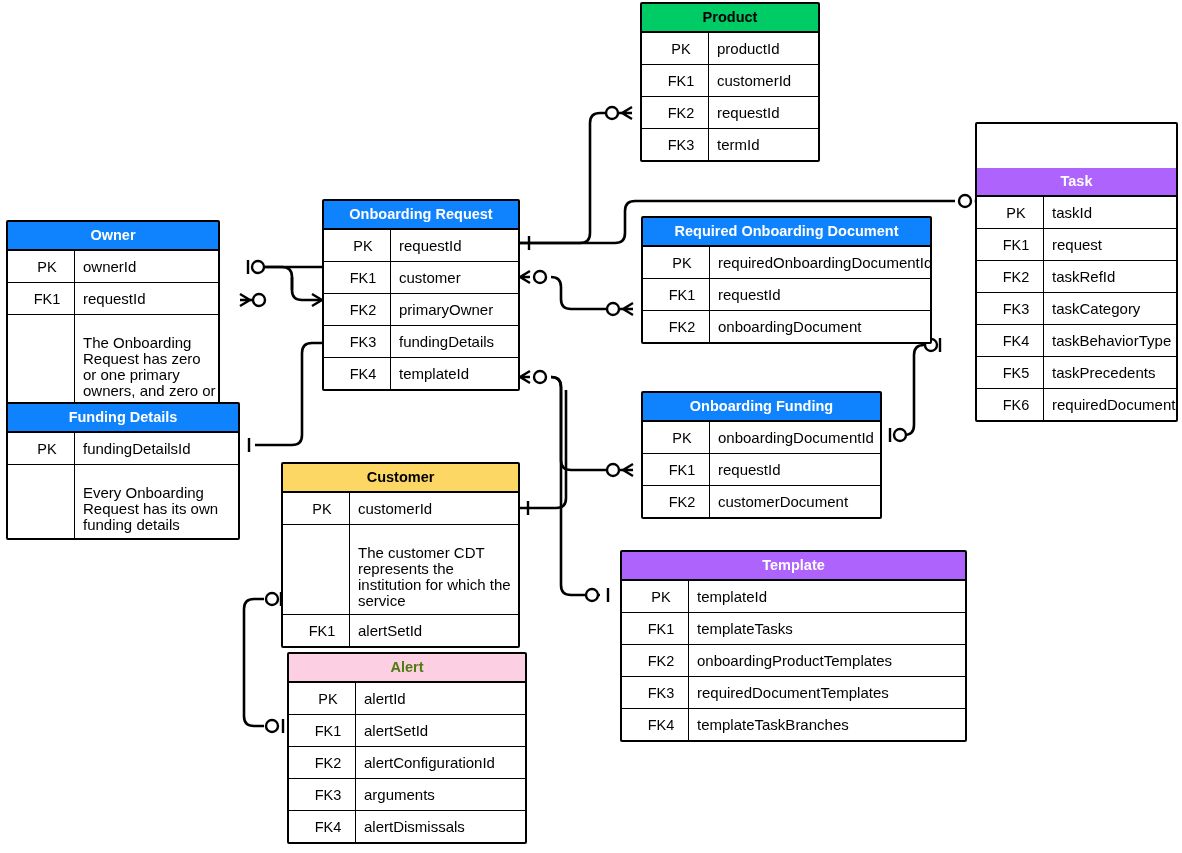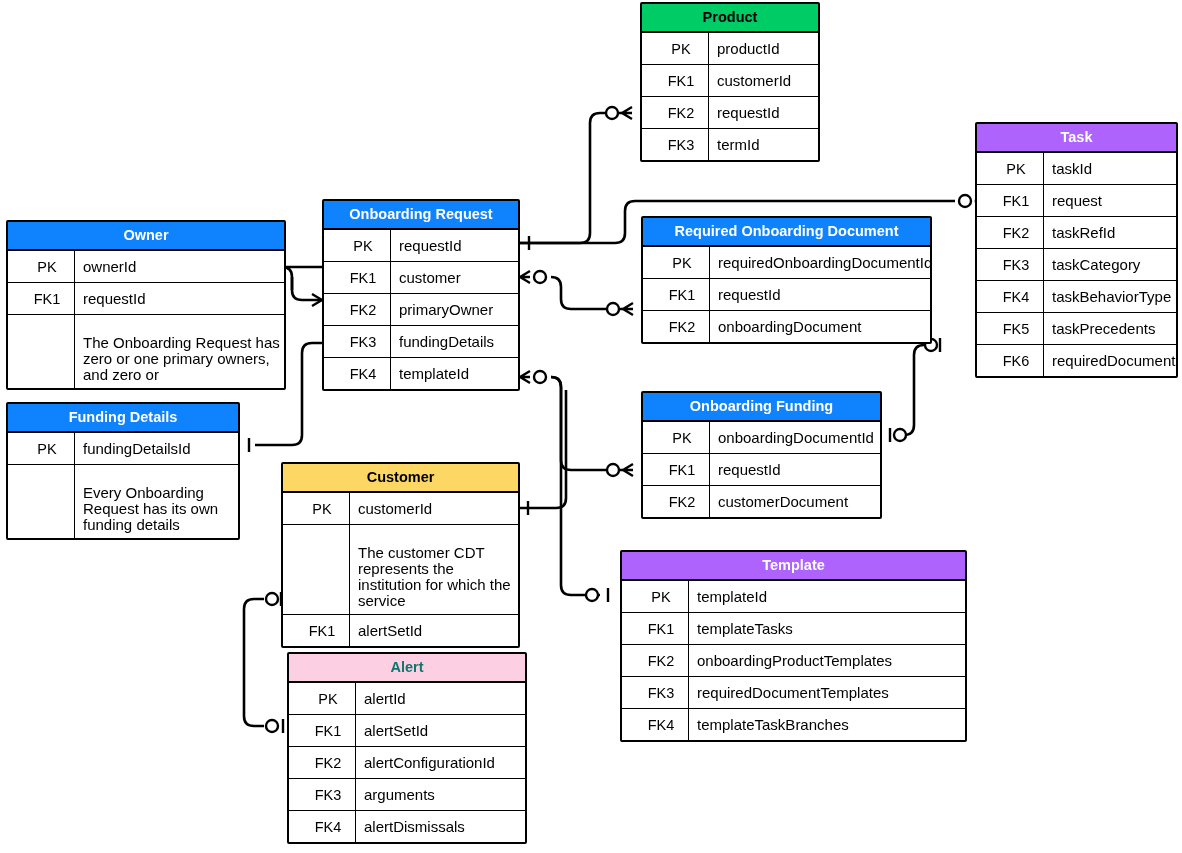--- a/index.html
+++ b/index.html
@@ -166,21 +166,21 @@
 
       <circle cx="272" cy="599" r="6" fill="#ffffff"></circle>
       <line x1="281" y1="592" x2="281" y2="606"></line>
 
       <circle cx="272" cy="726" r="6" fill="#ffffff"></circle>
       <line x1="283" y1="719" x2="283" y2="733"></line>
     </g>
   </svg>
 
   <div id="entity-layer">
-      <div class="entity" style="left: 6px; top: 220px; width: 280px;">
+      <div class="entity" style="left: 6px; top: 220px; width: 214px;">
         <div class="entity-header" style="background: rgb(15, 130, 254); color: rgb(255, 255, 255);">Owner</div>
         <div class="row">
           <div class="key-cell">PK</div>
           <div class="attr-cell">ownerId</div>
         </div>
         <div class="row">
           <div class="key-cell">FK1</div>
           <div class="attr-cell">requestId</div>
         </div>
         <div class="row note-row">
@@ -231,21 +231,21 @@
         <div class="row note-row">
           <div class="key-cell"></div>
           <div class="attr-cell note">The customer CDT represents the institution for which the service</div>
         </div>
         <div class="row">
           <div class="key-cell">FK1</div>
           <div class="attr-cell">alertSetId</div>
         </div>
       </div>
       <div class="entity" style="left: 287px; top: 652px; width: 240px;">
-        <div class="entity-header" style="background: rgb(252, 207, 227); color: #0f766e;">Alert</div>
+        <div class="entity-header" style="background: rgb(252, 207, 227); color: #4d7c0f;">Alert</div>
         <div class="row">
           <div class="key-cell">PK</div>
           <div class="attr-cell">alertId</div>
         </div>
         <div class="row">
           <div class="key-cell">FK1</div>
           <div class="attr-cell">alertSetId</div>
         </div>
         <div class="row">
           <div class="key-cell">FK2</div>
@@ -326,21 +326,21 @@
         <div class="row">
           <div class="key-cell">FK3</div>
           <div class="attr-cell">requiredDocumentTemplates</div>
         </div>
         <div class="row">
           <div class="key-cell">FK4</div>
           <div class="attr-cell">templateTaskBranches</div>
         </div>
       </div>
       <div class="entity" style="left: 975px; top: 122px; width: 203px;">
-        <div class="entity-header" style="background: rgb(174, 99, 252); color: rgb(255, 255, 255);">Task</div>
+        <div class="entity-header" style="background: rgb(174, 99, 252); color: rgb(255, 255, 255); margin-top: 44px;">Task</div>
         <div class="row">
           <div class="key-cell">PK</div>
           <div class="attr-cell">taskId</div>
         </div>
         <div class="row">
           <div class="key-cell">FK1</div>
           <div class="attr-cell">request</div>
         </div>
         <div class="row">
           <div class="key-cell">FK2</div>

